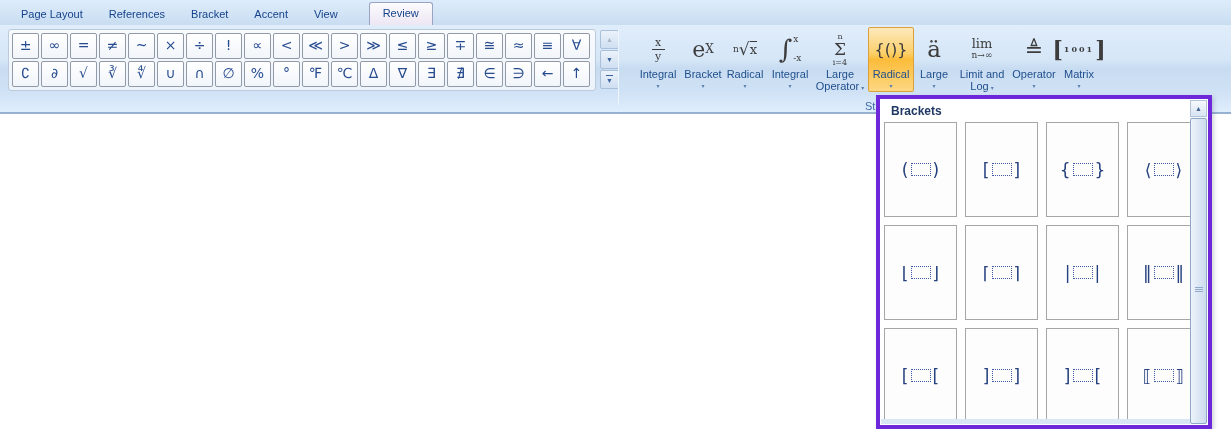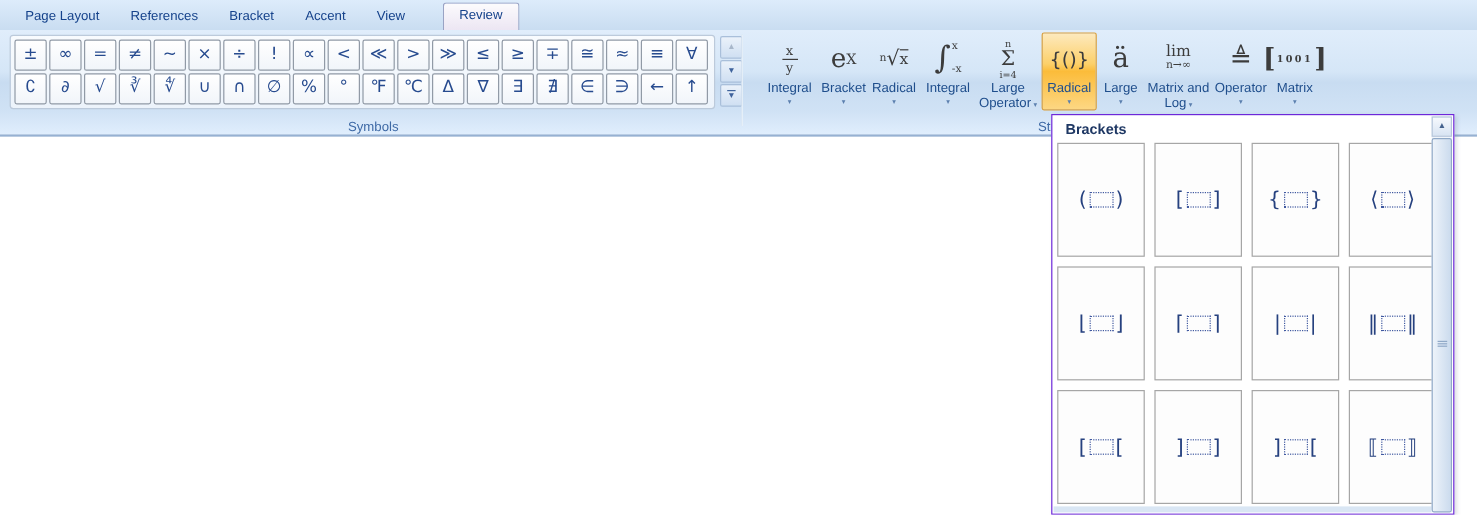--- a/index.html
+++ b/index.html
@@ -76,21 +76,21 @@
   .g-operator { font-size:22px; font-family:"DejaVu Sans",sans-serif; }
   .stk { display:flex; flex-direction:column; align-items:center; }
   .stk .t { font-size:13px; line-height:12px; } .stk .b { font-size:9px; line-height:10px; }
   .mx { display:flex; align-items:center; }
   .mx .br { font-size:22px; font-weight:bold; }
   .mx .cells { display:flex; font-size:8px; font-weight:bold;
                line-height:9px; letter-spacing:2px; margin:0 1px; }
 
   
   .dropdown { position:absolute; left:876px; top:95px; width:336px; height:334px;
-              background:#ffffff; border:1px solid #6d28d9;
+              background:#ffffff; border:4px solid #6d28d9;
               box-shadow:2px 2px 4px rgba(80,90,110,.25); z-index:20; }
   .dd-title { padding:5px 0 3px 11px; font-size:12px; font-weight:bold; color:#1f3864; }
   .dd-grid { position:absolute; left:4px; top:23px; display:grid;
              grid-template-columns:repeat(4,73px); grid-auto-rows:95px; gap:8px; }
   .dd-cell { background:#fdfdfd; border:1px solid #a6a6a6; display:flex; align-items:center;
              justify-content:center; color:#26417f; font-size:17px;
              font-family:"DejaVu Sans",sans-serif; cursor:default; }
   .ph { display:inline-block; width:20px; height:13px; border:1px dotted #4059a0; margin:0 2px; }
   .dd-footer { position:absolute; left:1px; right:18px; bottom:1px; height:5px; background:#d9e6f4; }
   .dd-scroll { position:absolute; top:1px; right:1px; bottom:1px; width:17px; background:#f0f5fb; }
@@ -167,21 +167,20 @@
           </div>
         </div>
       <div class="sym-spinner" id="symSpinner">
           <div class="spin-btn disabled">▲</div>
           <div class="spin-btn">▼</div>
           <div class="spin-btn">
             <div class="spin-bar"></div>
             <div>▼</div>
           </div>
         </div>
-      <div class="group-label">Symbols</div>
     </div>
 
     <div class="group-sep" style="left:618px"></div>
 
     <div class="structures-group">
       <div class="struct-items" id="structItems">
           <div class="struct-item si-1">
             <div class="glyph g-script">
               <div class="fr-col">
                 <div>x</div>
@@ -245,21 +244,21 @@
             <div class="s-label">Large</div>
             <div class="s-arrow">▾</div>
           </div>
           <div class="struct-item si-9">
             <div class="glyph">
               <div class="stk">
                 <div class="t">lim</div>
                 <div class="b">n→∞</div>
               </div>
             </div>
-            <div class="s-label">Matrix and</div>
+            <div class="s-label">Limit and</div>
             <div class="s-label">Log<span class="s-arrow-inline">▾</span></div>
           </div>
           <div class="struct-item si-10">
             <div class="glyph g-operator">
               <span>≜</span>
             </div>
             <div class="s-label">Operator</div>
             <div class="s-arrow">▾</div>
           </div>
           <div class="struct-item si-11">

